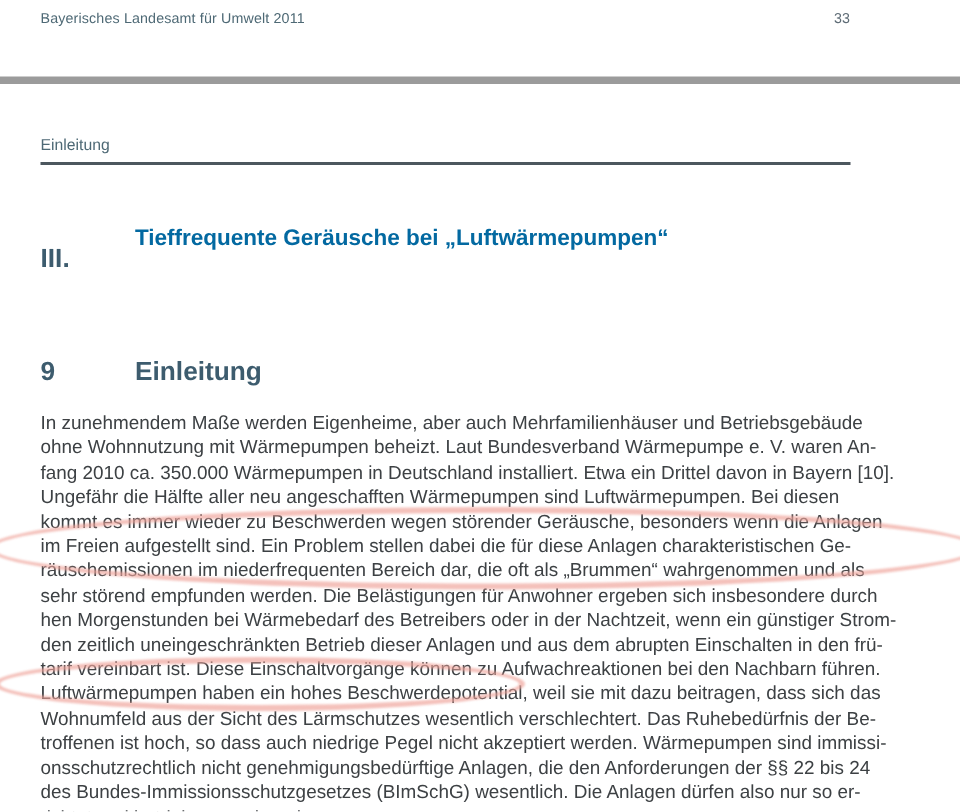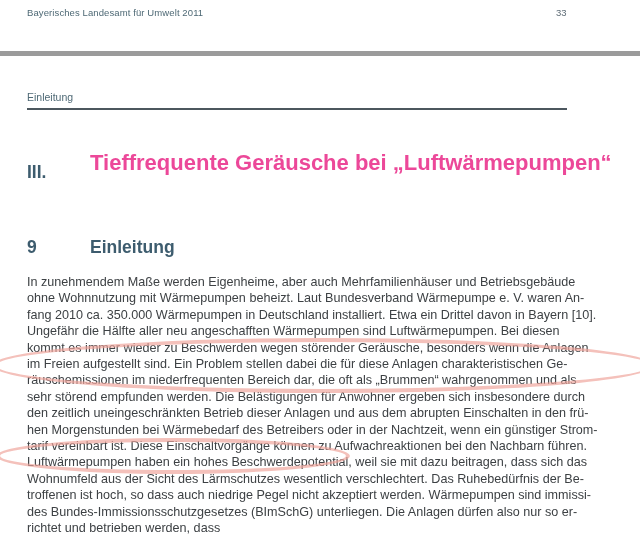--- a/index.html
+++ b/index.html
@@ -8,21 +8,21 @@
 
   .hdr-left{position:absolute;top:7px;left:27px;font-size:9.5px;letter-spacing:.1px;color:#4e6975;white-space:nowrap;}
   .hdr-pageno{position:absolute;top:7px;left:556px;font-size:9.5px;color:#5e6c76;text-align:center;}
 
   .topbar{position:absolute;top:51px;left:0;width:640px;height:5px;background:#9b9b9b;}
 
   .runhead{position:absolute;top:91px;left:27px;font-size:10.5px;color:#4e6975;}
   .runrule{position:absolute;top:108px;left:27px;width:540px;height:2px;background:#4c575e;}
 
   .chap-num{position:absolute;top:162px;left:27px;font-size:17.5px;font-weight:bold;color:#3d5c6e;}
-  .chap-title{position:absolute;top:150px;left:90px;font-size:22px;font-weight:bold;color:#ec4899;white-space:nowrap;}
+  .chap-title{position:absolute;top:150px;left:90px;font-size:15px;font-weight:bold;color:#0369a1;white-space:nowrap;}
 
   .author{position:absolute;top:183px;left:90px;font-size:14px;color:#78838b;white-space:nowrap;}
   .caret{display:inline-block;width:1.5px;height:16px;background:#4a4f52;vertical-align:-3px;margin:0 1px;}
 
   .sec-num{position:absolute;top:237px;left:27px;font-size:17.5px;font-weight:bold;color:#3d5c6e;}
   .sec-title{position:absolute;top:237px;left:90px;font-size:17.5px;font-weight:bold;color:#3d5c6e;}
 
   .bodytext{position:absolute;top:274px;left:27px;width:610px;}
   .bodytext .ln{font-size:12.6px;line-height:16.4px;color:#3d4144;white-space:nowrap;}
 
@@ -62,34 +62,35 @@
       <div class="ln">Ungefähr die Hälfte aller neu angeschafften Wärmepumpen sind Luftwärmepumpen. Bei diesen</div>
 
       <div class="ln">kommt es immer wieder zu Beschwerden wegen störender Geräusche, besonders wenn die Anlagen</div>
 
       <div class="ln">im Freien aufgestellt sind. Ein Problem stellen dabei die für diese Anlagen charakteristischen Ge-</div>
 
       <div class="ln">räuschemissionen im niederfrequenten Bereich dar, die oft als „Brummen“ wahrgenommen und als</div>
 
       <div class="ln">sehr störend empfunden werden. Die Belästigungen für Anwohner ergeben sich insbesondere durch</div>
 
+      <div class="ln">hen Morgenstunden bei Wärmebedarf des Betreibers oder in der Nachtzeit, wenn ein günstiger Strom-</div>
+
       <div class="ln">den zeitlich uneingeschränkten Betrieb dieser Anlagen und aus dem abrupten Einschalten in den frü-</div>
-
-      <div class="ln">hen Morgenstunden bei Wärmebedarf des Betreibers oder in der Nachtzeit, wenn ein günstiger Strom-</div>
 
       <div class="ln">tarif vereinbart ist. Diese Einschaltvorgänge können zu Aufwachreaktionen bei den Nachbarn führen.</div>
 
       <div class="ln">Luftwärmepumpen haben ein hohes Beschwerdepotential, weil sie mit dazu beitragen, dass sich das</div>
 
       <div class="ln">Wohnumfeld aus der Sicht des Lärmschutzes wesentlich verschlechtert. Das Ruhebedürfnis der Be-</div>
 
       <div class="ln">troffenen ist hoch, so dass auch niedrige Pegel nicht akzeptiert werden. Wärmepumpen sind immissi-</div>
 
+      <div class="ln">onsschutzrechtlich nicht genehmigungsbedürftige Anlagen, die den Anforderungen der §§ 22 bis 24</div>
 
-      <div class="ln">des Bundes-Immissionsschutzgesetzes (BImSchG) unterliegen. Die Anlagen dürfen also nur so er-</div>
+      <div class="ln">des Bundes-Immissionsschutzgesetzes (BImSchG) wesentlich. Die Anlagen dürfen also nur so er-</div>
 
       <div class="ln">richtet und betrieben werden, dass</div>
     </div>
 
   <div class="ellipse e1"></div>
   <div class="ellipse e2"></div>
 
 </div>
 
 </body></html>

